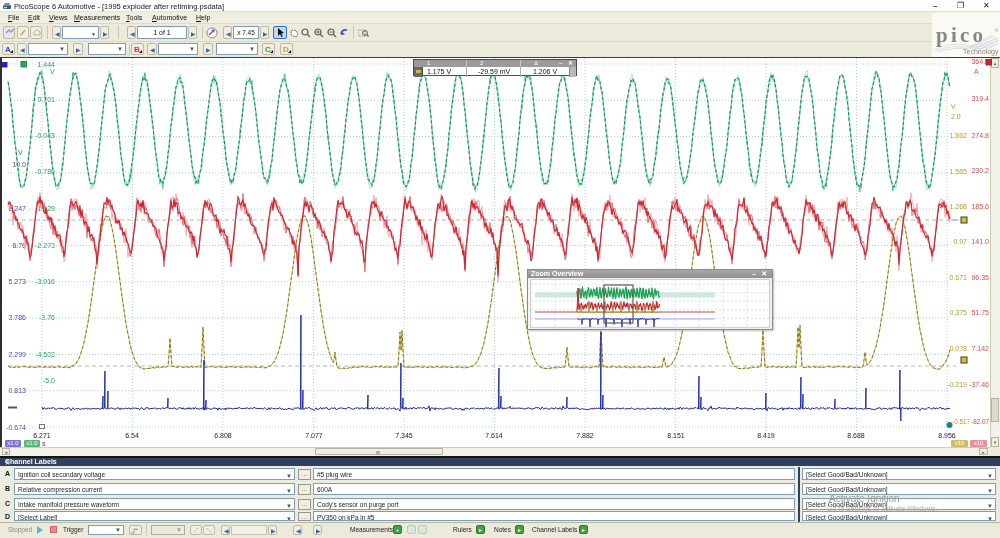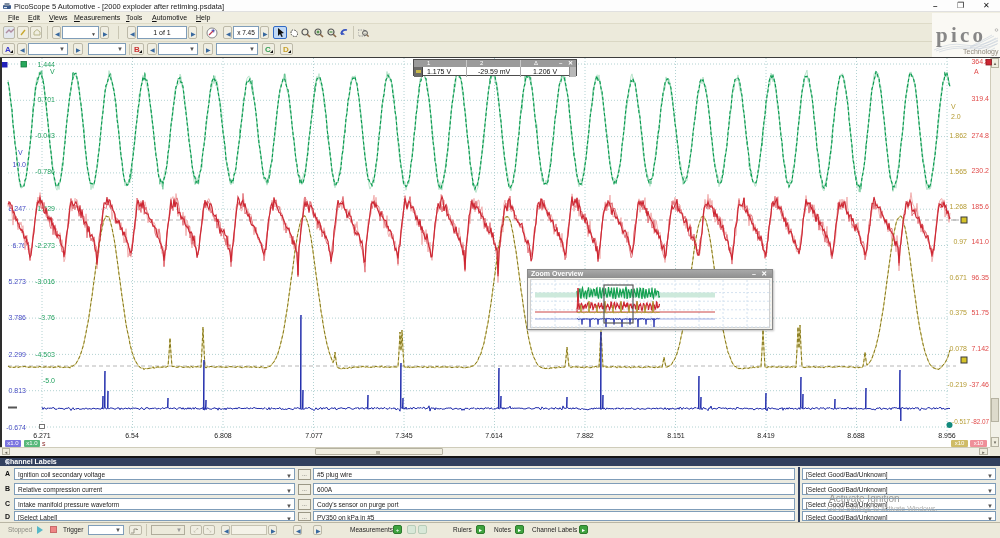--- a/index.html
+++ b/index.html
@@ -52,21 +52,21 @@
 .sep{background:#c9c6b4;width:1px}
 svg{display:block}
 </style></head><body>
 
 <div class="a titlebar"></div>
 <svg class="a" style="left:3px;top:2px" width="9" height="9" viewBox="0 0 9 9">
     <rect x="0" y="3" width="8" height="4" rx="1" fill="#3a5a8c"></rect>
     <rect x="1.5" y="1" width="5" height="3" fill="#7a8aa0"></rect>
     <rect x="1" y="5" width="3" height="1.2" fill="#d9e2ee"></rect>
   </svg>
-<div class="a title-txt">PicoScope 5 Automotive - [2000 exploder after retiming.psdata]</div>
+<div class="a title-txt">PicoScope 6 Automotive - [1995 exploder after retiming.psdata]</div>
 <div class="a winbtn" style="left:933px">–</div>
 <div class="a winbtn" style="left:957px;font-weight:normal">❐</div>
 <div class="a winbtn" style="left:983px;font-weight:normal">✕</div>
 
 <div class="a menubar"></div>
 <div class="a menu-i" style="left:8px"><u>F</u>ile</div>
 <div class="a menu-i" style="left:28px"><u>E</u>dit</div>
 <div class="a menu-i" style="left:49px"><u>V</u>iews</div>
 <div class="a menu-i" style="left:74px"><u>M</u>easurements</div>
 <div class="a menu-i" style="left:126px"><u>T</u>ools</div>

